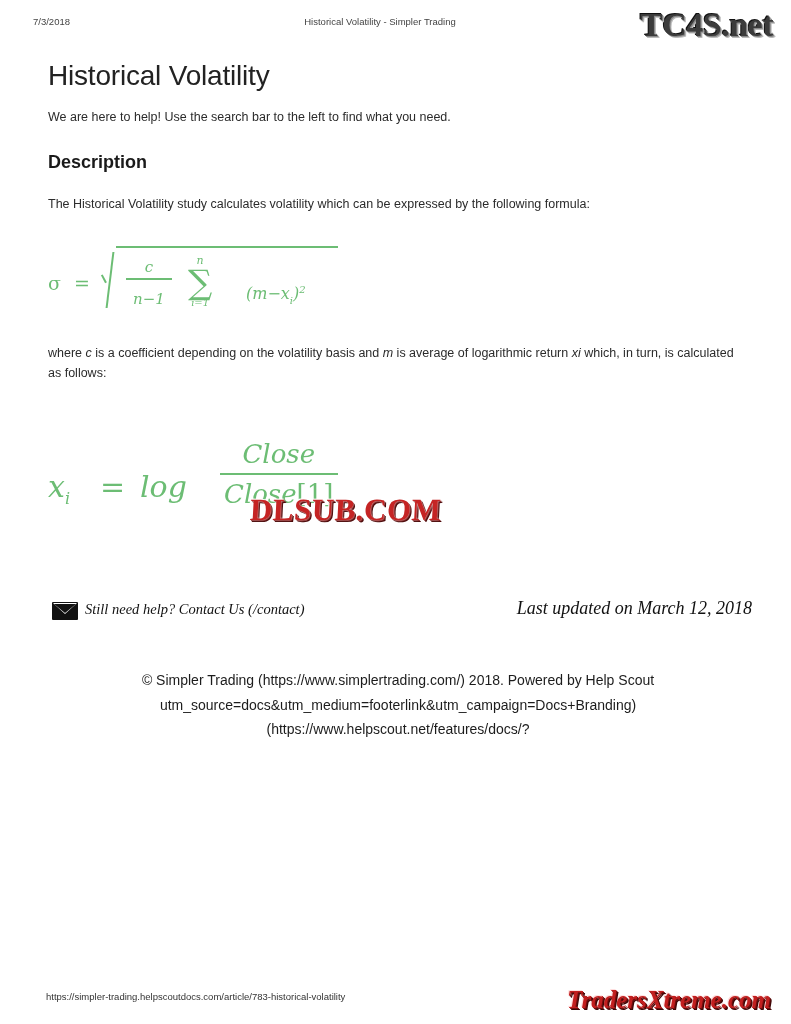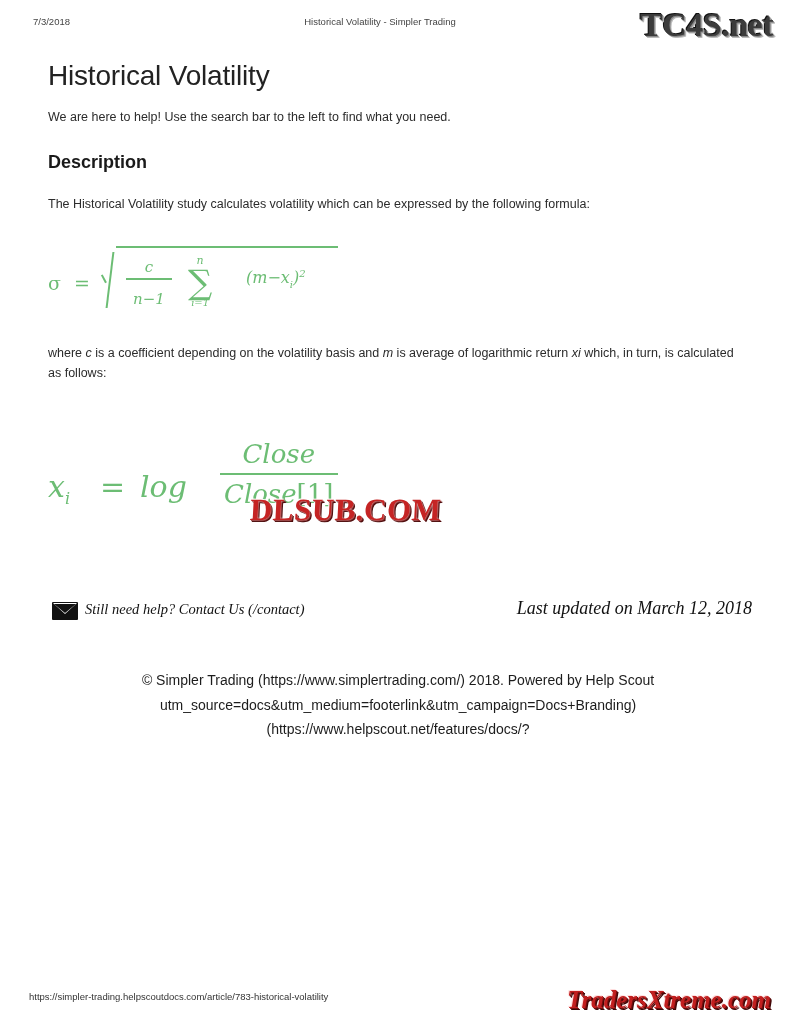--- a/index.html
+++ b/index.html
@@ -167,21 +167,21 @@
     position: absolute;
     left: 140px; top: 14px;
     text-align: center;
     font-style: normal;
   }
   .f1 .sum .lim-top { display:block; font-size: 11px; font-style: italic; }
   .f1 .sum .sigma-big { display:block; font-size: 34px; line-height: 30px; }
   .f1 .sum .lim-bot { display:block; font-size: 10px; font-style: italic; }
   .f1 .term {
     position: absolute;
-    left: 198px; top: 28px;
+    left: 198px; top: 44px;
     font-size: 16px;
   }
   .f1 .term sup { font-size: 10px; }
   .f1 .term .sub { font-size: 10px; vertical-align: sub; }
 
   
   .f2 {
     position: relative;
     height: 120px;
     margin-top: 48px;
@@ -291,21 +291,21 @@
     width: 700px;
     text-align: center;
     font-size: 14px;
     line-height: 1.75;
     color: #1c1c1c;
   }
 
   
   .url {
     position: absolute;
-    left: 29px;
+    left: 46px;
     bottom: 22px;
     font-size: 9.5px;
     color: #333;
     margin-top: 43px;
   }
   .wm-txm {
     position: absolute;
     right: 20px;
     bottom: 10px;
     font-family: "Liberation Serif", serif;

